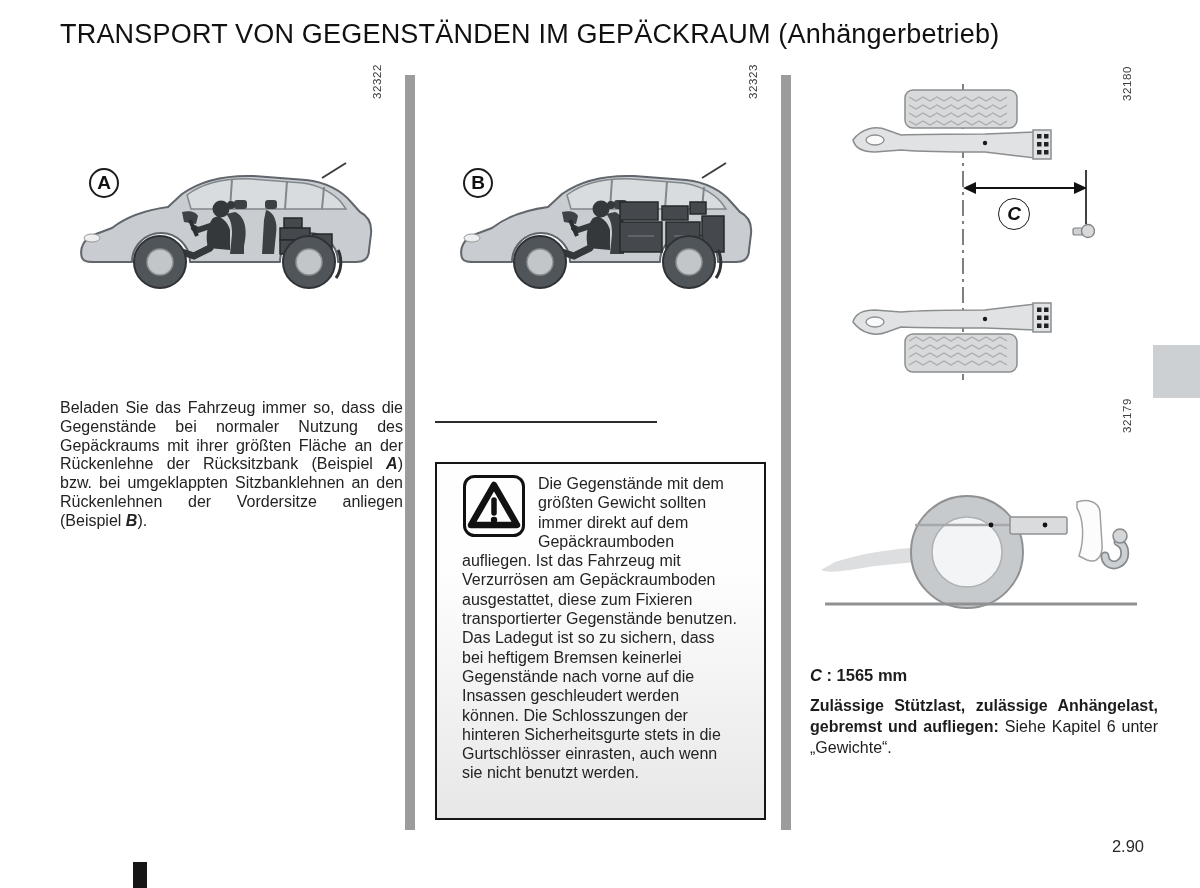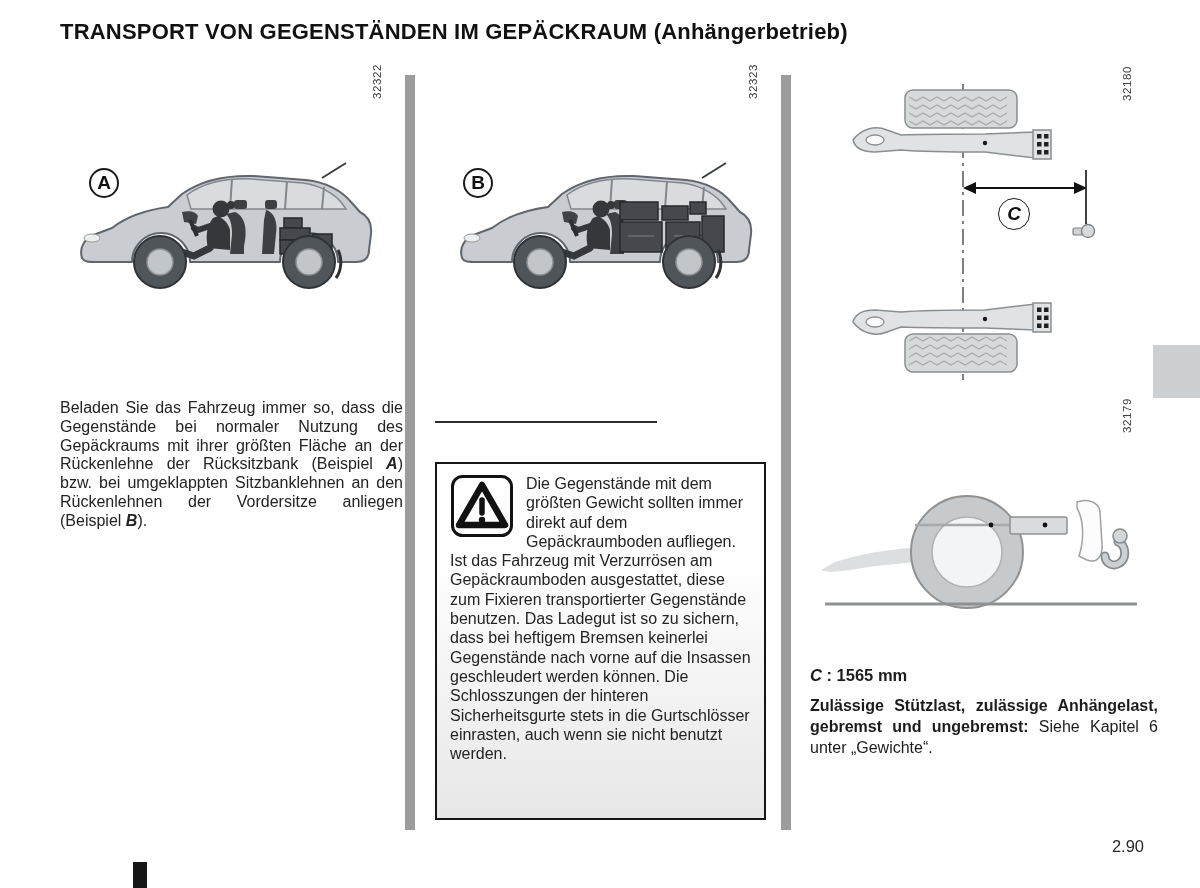--- a/index.html
+++ b/index.html
@@ -4,21 +4,21 @@
 <style>
   * { box-sizing: border-box; margin: 0; padding: 0; }
   html,body { background:#ffffff; }
   .page {
     position: relative; width: 1200px; height: 888px;
     background: #ffffff; overflow: hidden;
     font-family: "Liberation Sans", sans-serif; color:#1f1f1f;
   }
   .title {
     position: absolute; left: 60px; top: 19px;
-    font-size: 22px; font-weight: 700; color:#111;
+    font-size: 27px; font-weight: 400; color:#111;
     letter-spacing: 0.2px; white-space: nowrap;
   }
   .fignum {
     position: absolute; writing-mode: vertical-rl; transform: rotate(180deg);
     font-size: 11.5px; color:#3c3c3c; letter-spacing: 0.6px;
   }
   .divider { position: absolute; width: 10px; top: 75px; height: 755px; background:#9c9c9c; }
   .d1 { left: 405px; } .d2 { left: 781px; }
   .illu { position: absolute; }
   .circ {
@@ -29,21 +29,21 @@
   .circ-c { width: 32px; height: 32px; border-width: 1.8px; font-style: italic; }
   .bodytext {
     font-size: 16px; line-height: 18.8px; text-align: justify; color:#232323;
   }
   .intro { position: absolute; left: 60px; top: 399px; width: 343px; }
   .rule { position: absolute; left: 435px; top: 421px; width: 222px; height: 2px; background:#2b2b2b; }
   .warnbox {
     position: absolute; left: 435px; top: 462px; width: 331px; height: 358px;
     border: 2px solid #161616;
     background: linear-gradient(#fefefe 30%, #e7e7e7 100%);
-    padding: 10px 13px;
+    padding: 10px 25px;
   }
   .warnbox .icon {
     float: left; width: 64px; height: 64px; margin: 0 12px 4px 0;
   }
   .warnbox .bodytext { line-height: 19.3px; }
   .dim { position: absolute; left: 810px; top: 666px; font-size: 16.5px; color:#1c1c1c; }
   .dim b { font-weight: 700; }
   .note { position: absolute; left: 810px; top: 696px; width: 348px; font-size: 16px; line-height: 20.8px; text-align: justify; color:#1c1c1c; }
   .note b { font-weight: 700; }
   .sidetab { position: absolute; left: 1153px; top: 345px; width: 47px; height: 53px; background:#cdd0d2; }
@@ -200,19 +200,19 @@
       <rect x="2.5" y="2.5" width="59" height="59" rx="10" fill="none" stroke="#111" stroke-width="3"></rect>
       <path d="M32 11 L55 51 L9 51 Z" fill="none" stroke="#111" stroke-width="6.5" stroke-linejoin="round"></path>
       <path d="M32 26 L32 39" stroke="#111" stroke-width="5.5" stroke-linecap="round"></path>
       <circle cx="32" cy="46" r="3.2" fill="#111"></circle>
     </svg>
     <span class="bodytext">Die Gegenstände mit dem größten Gewicht sollten immer direkt auf dem Gepäckraumboden aufliegen. Ist das Fahrzeug mit Verzurrösen am Gepäckraumboden ausgestattet, diese zum Fixieren transportierter Gegenstände benutzen. Das Ladegut ist so zu sichern, dass bei heftigem Bremsen keinerlei Gegenstände nach vorne auf die Insassen geschleudert werden können. Die Schlosszungen der hinteren Sicherheitsgurte stets in die Gurtschlösser einrasten, auch wenn sie nicht benutzt werden.</span>
   </div>
 
   <div class="dim"><i><b>C</b></i> <b>: 1565 mm</b></div>
 
-  <p class="note"><b>Zulässige Stützlast, zulässige Anhängelast, gebremst und ungebremst:</b> <span>Siehe Kapitel 6 unter „Gewichte“.</span></p>
+  <p class="note"><b>Zulässige Stützlast, zulässige Anhängelast, gebremst und aufliegen:</b> <span>Siehe Kapitel 6 unter „Gewichte“.</span></p>
 
   <div class="sidetab"></div>
   <div class="pagenum">2.90</div>
   <div class="cropmark"></div>
 
 </div>
 
 </body></html>

